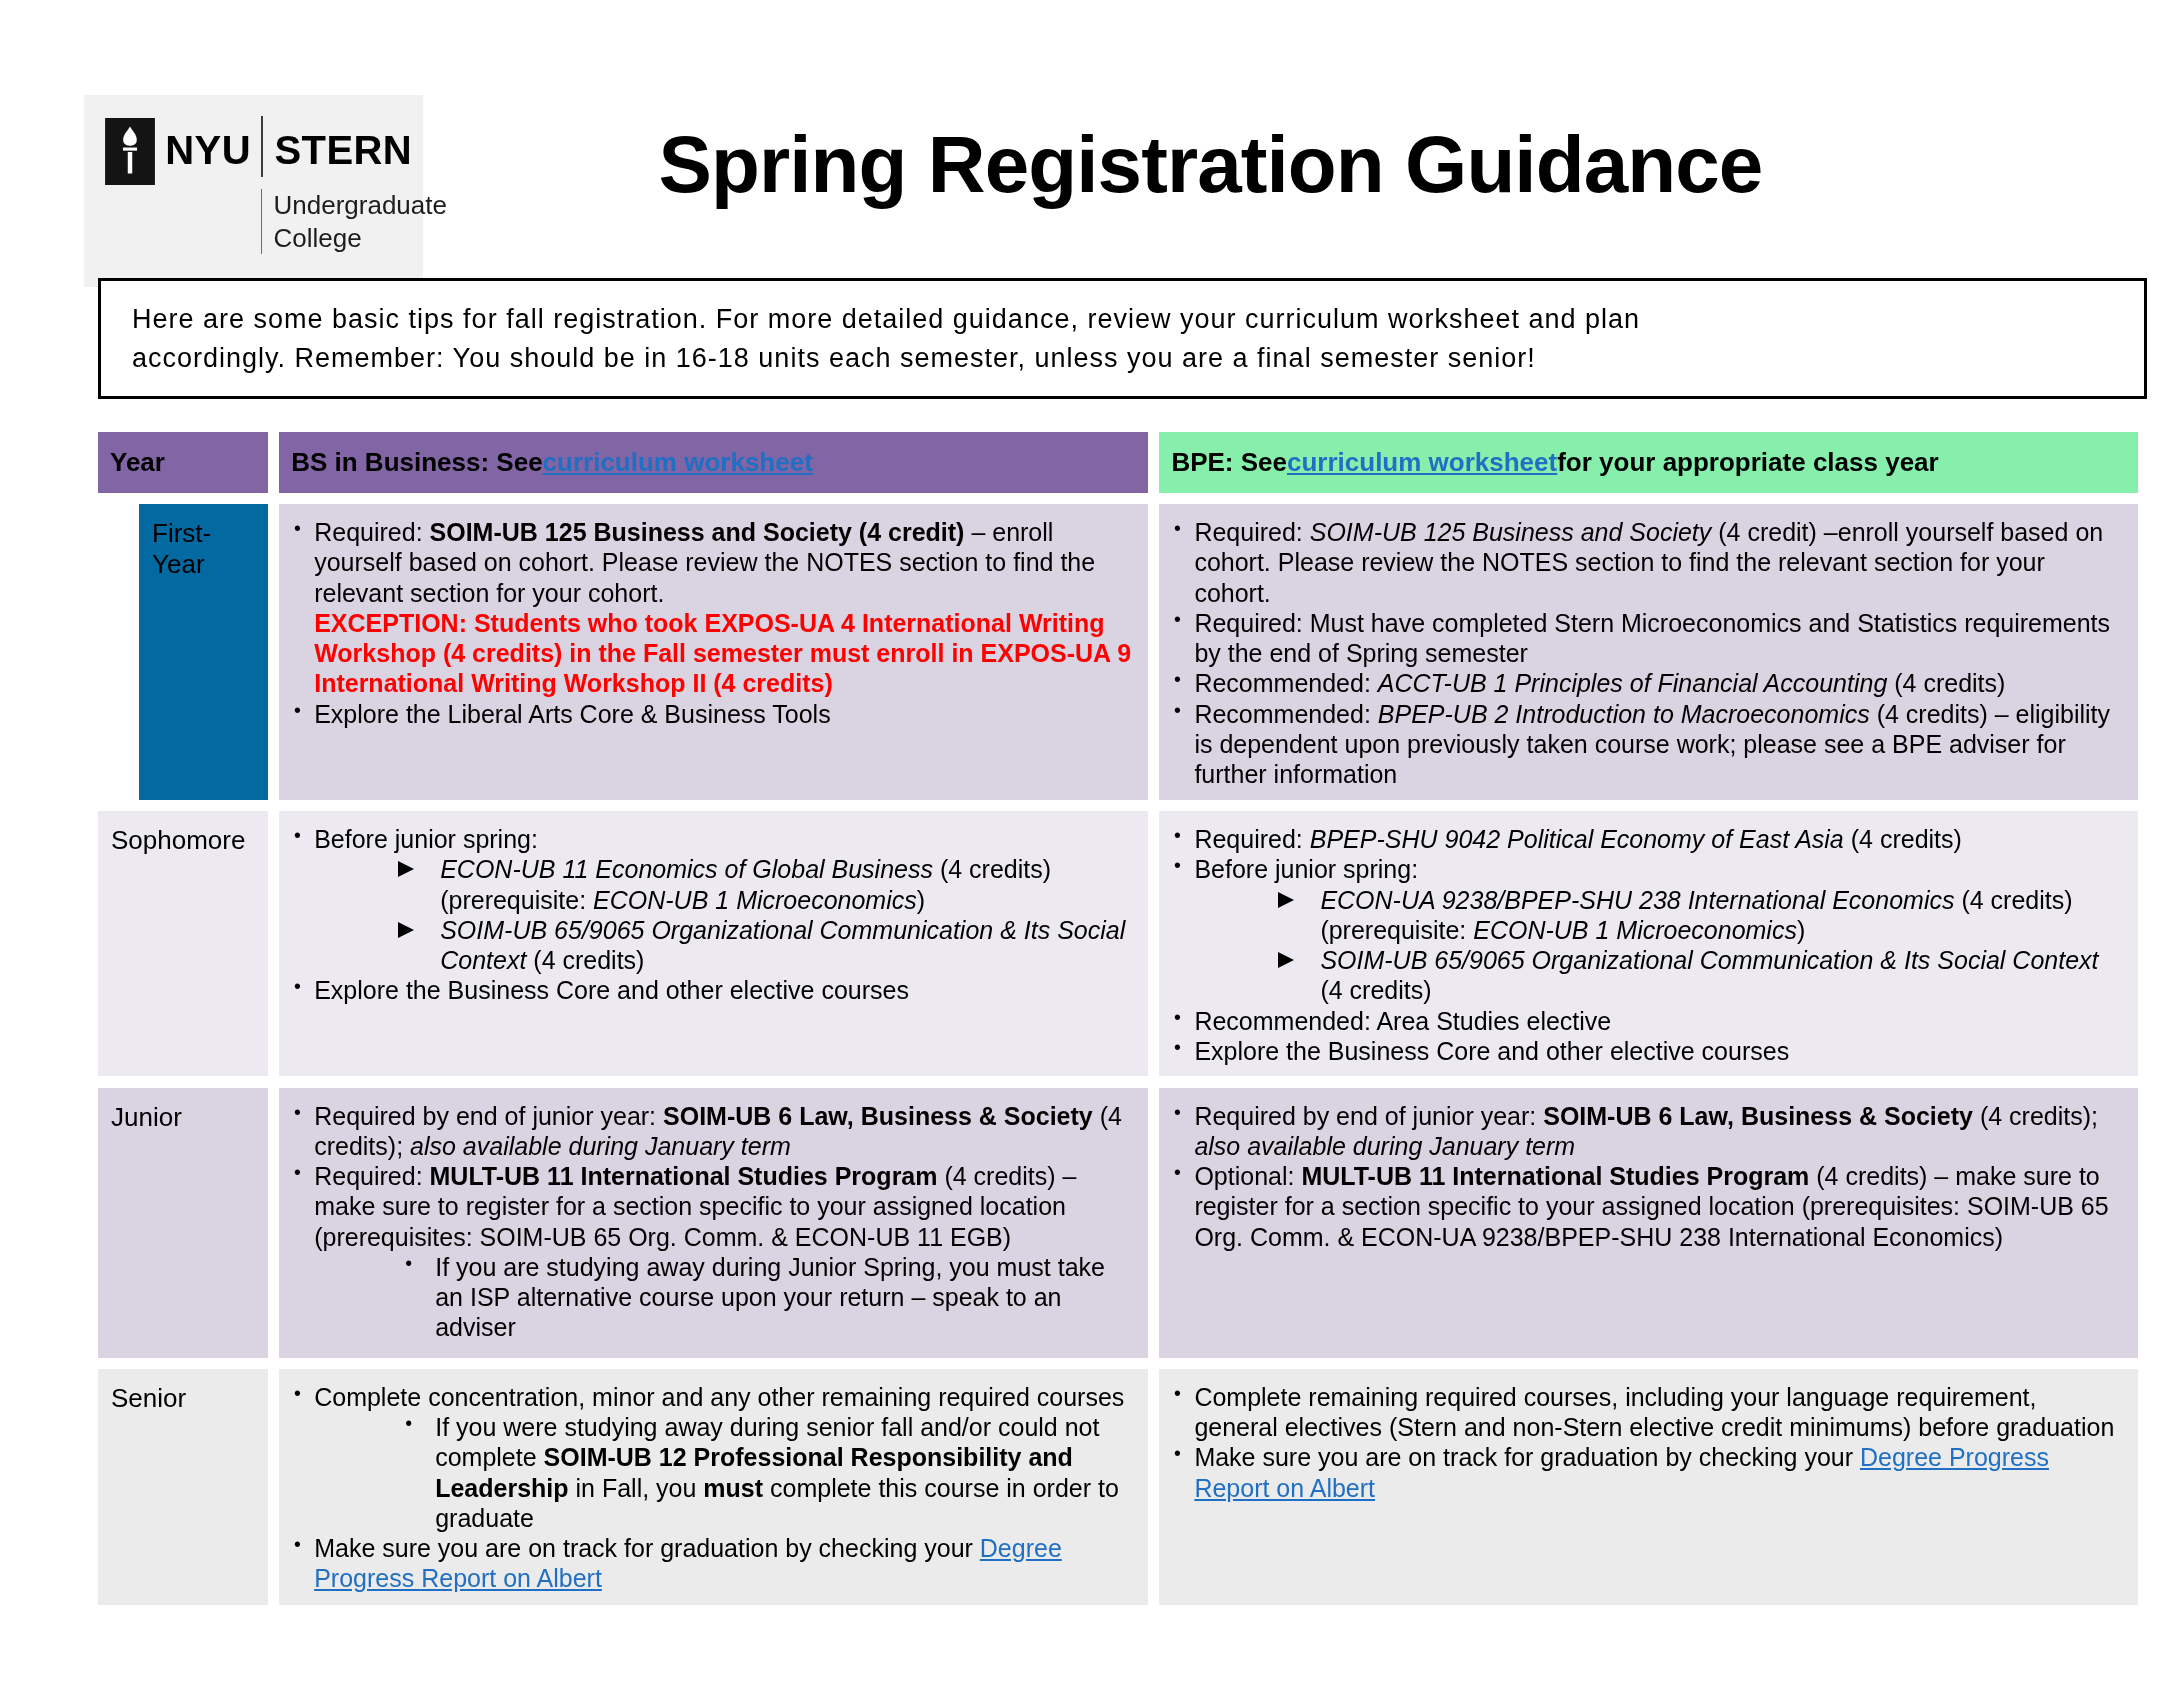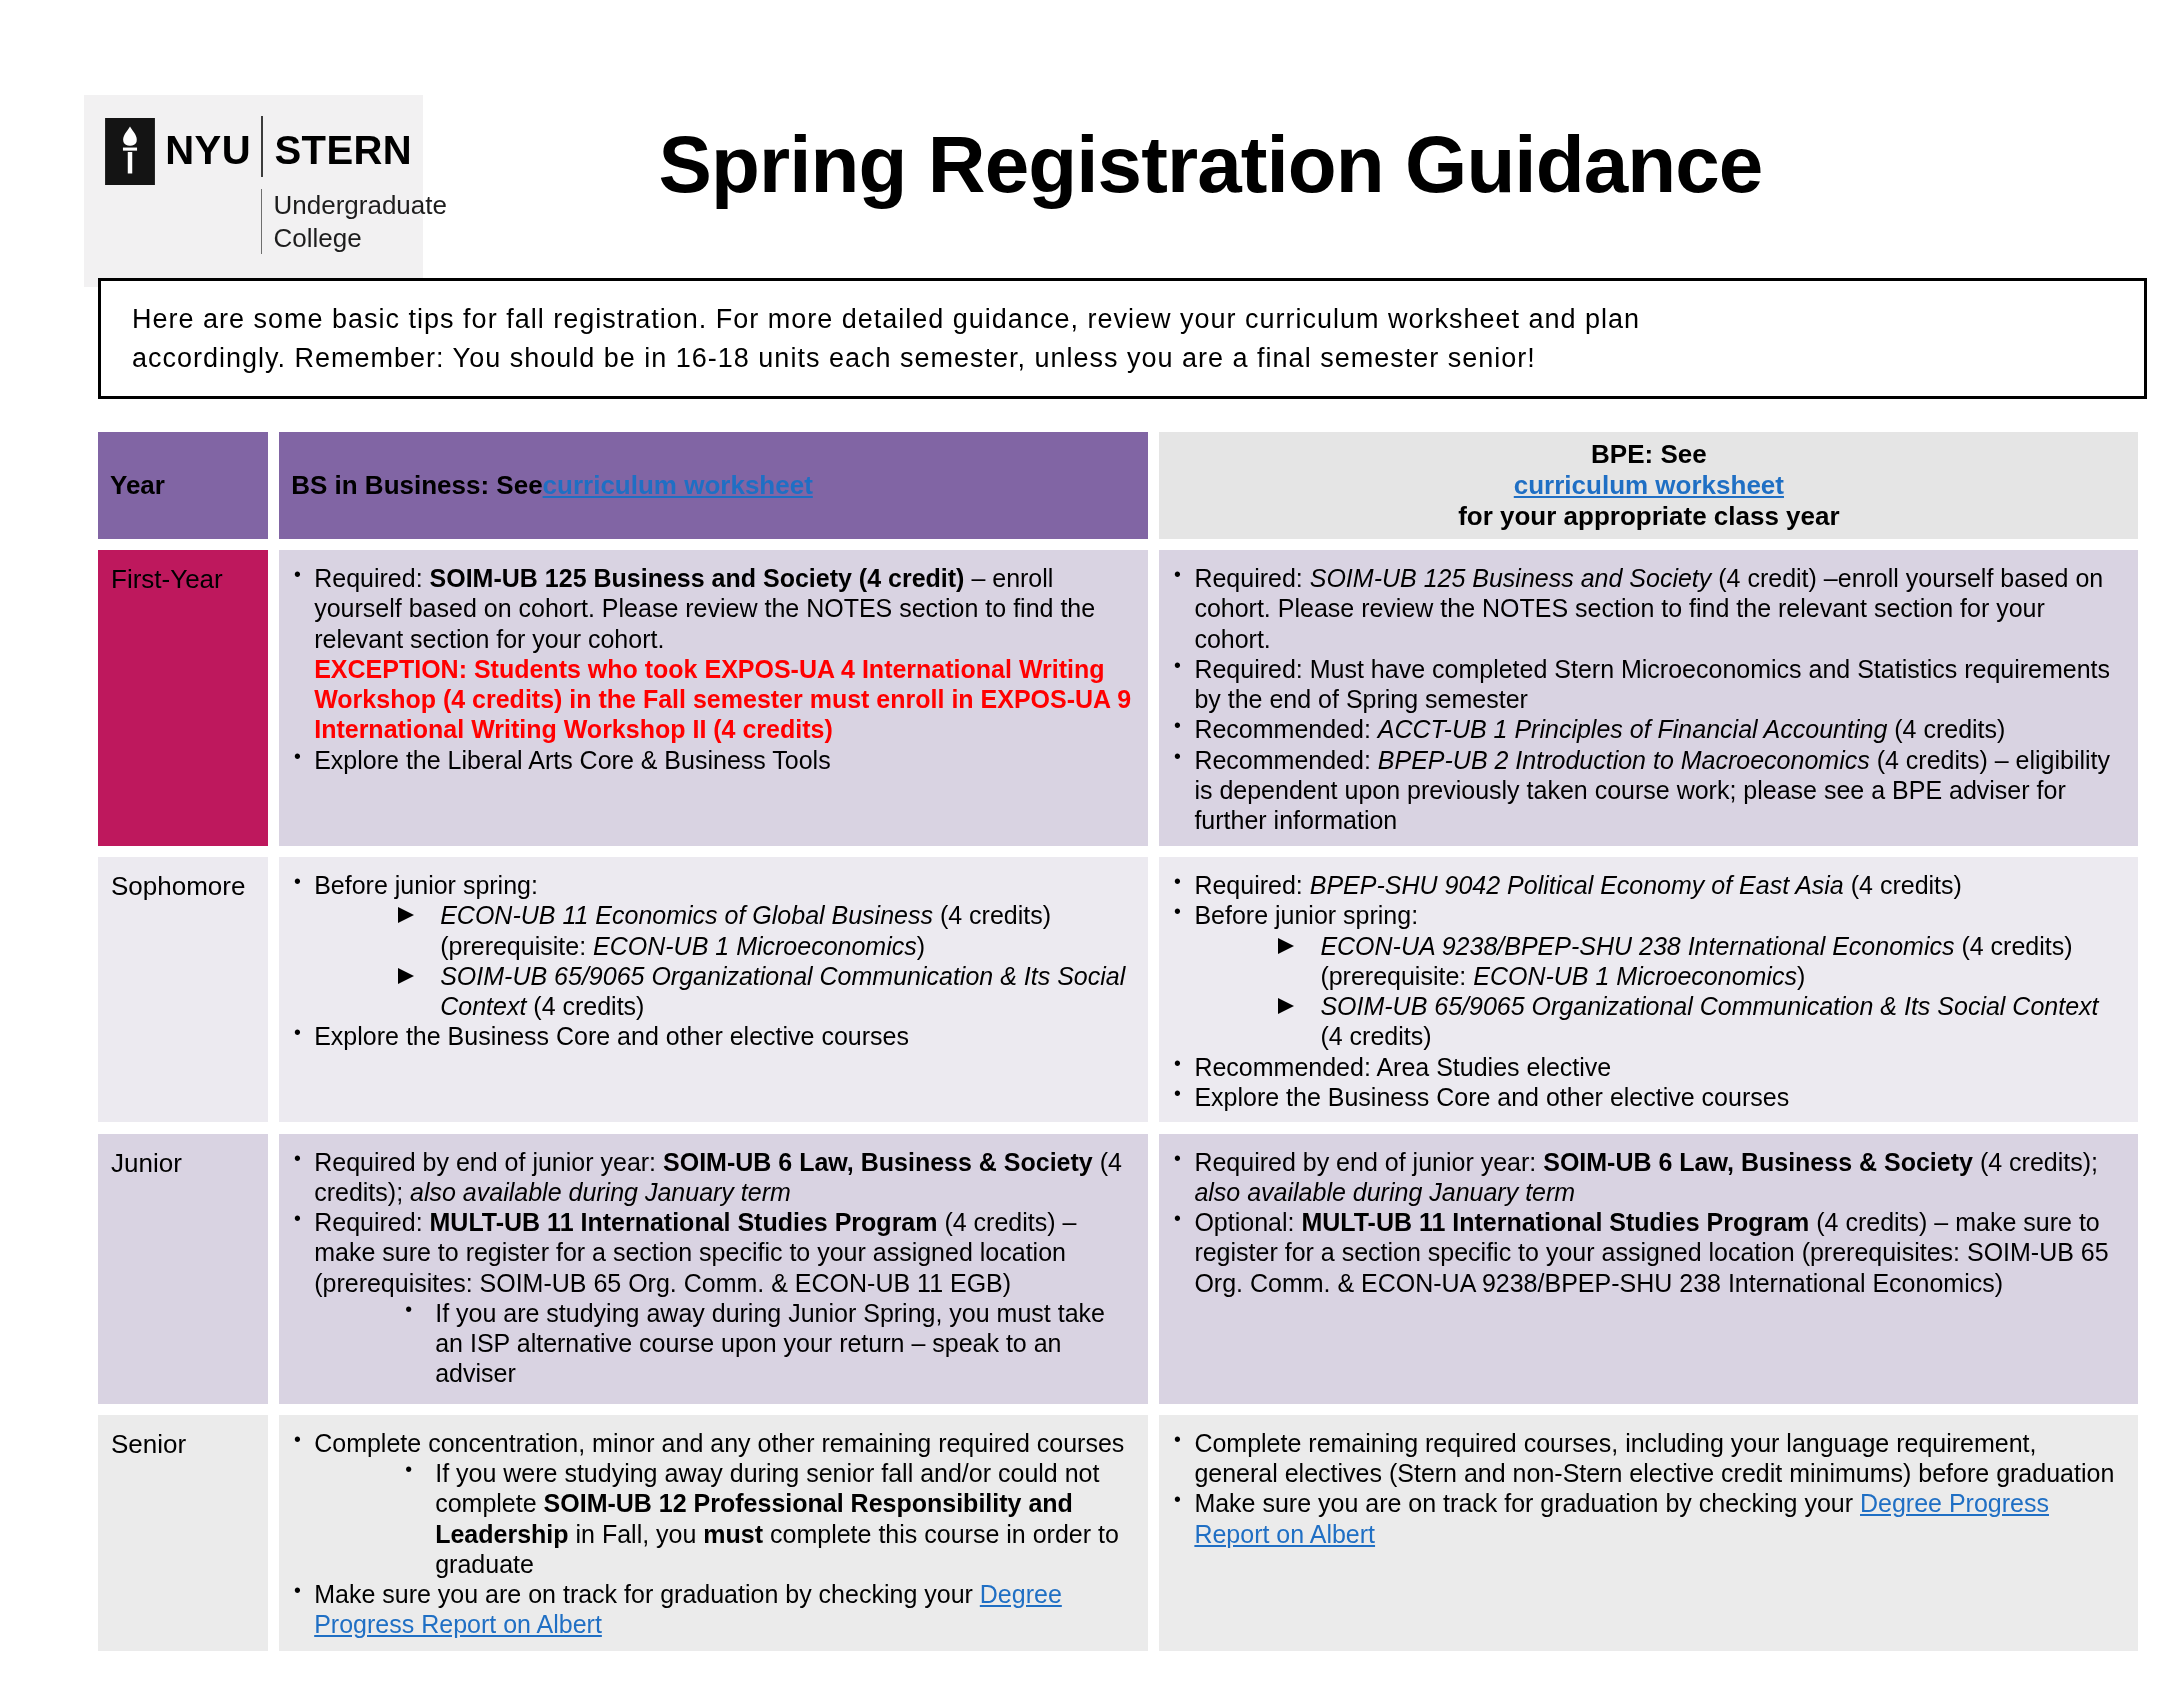--- a/index.html
+++ b/index.html
@@ -137,26 +137,26 @@
 </div>
 
 <div class="reg-table" id="table-root">
     <div class="cell hdr" style="background: rgb(129, 101, 164);">
       <span class="r-b">Year</span>
     </div>
     <div class="cell hdr" style="background: rgb(129, 101, 164);">
       <span class="r-b">BS in Business: See </span>
       <span class="r-lk">curriculum worksheet</span>
     </div>
-    <div class="cell hdr" style="background: #e5e5e5; flex-direction: column;">
+    <div class="cell hdr" style="background: #86efac;">
       <span class="r-b">BPE: See </span>
       <span class="r-lk">curriculum worksheet</span>
       <span class="r-b"> for your appropriate class year</span>
     </div>
-    <div class="cell ycell mh-fy" style="background: #be185d;"><span>First-Year</span></div>
+    <div class="cell ycell mh-fy" style="background: #0369a1; margin-left: 41px;"><span>First-Year</span></div>
     <div class="cell body mh-fy" style="background: rgb(217, 211, 226);">
       <div class="it m-b1"><span class="mk dot">•</span><span class="r-n">Required: </span><span class="r-b">SOIM-UB 125 Business and Society (4 credit)</span><span class="r-n"> – enroll yourself based on cohort. Please review the NOTES section to find the relevant section for your cohort.</span></div>
       <div class="it m-no"><span class="r-rb">EXCEPTION: Students who took EXPOS-UA 4 International Writing Workshop (4 credits) in the Fall semester must enroll in EXPOS-UA 9 International Writing Workshop II (4 credits)</span></div>
       <div class="it m-b1"><span class="mk dot">•</span><span class="r-n">Explore the Liberal Arts Core &amp; Business Tools</span></div>
     </div>
     <div class="cell body mh-fy" style="background: rgb(217, 211, 226);">
       <div class="it m-b1"><span class="mk dot">•</span><span class="r-n">Required: </span><span class="r-bi">SOIM-UB 125 Business and Society</span><span class="r-n"> (4 credit) –enroll yourself based on cohort. Please review the NOTES section to find the relevant section for your cohort.</span></div>
       <div class="it m-b1"><span class="mk dot">•</span><span class="r-n">Required: Must have completed Stern Microeconomics and Statistics requirements by the end of Spring semester</span></div>
       <div class="it m-b1"><span class="mk dot">•</span><span class="r-n">Recommended: </span><span class="r-bi">ACCT-UB 1 Principles of Financial Accounting</span><span class="r-n"> (4 credits)</span></div>
       <div class="it m-b1"><span class="mk dot">•</span><span class="r-n">Recommended: </span><span class="r-bi">BPEP-UB 2 Introduction to Macroeconomics</span><span class="r-n"> (4 credits) – eligibility is dependent upon previously taken course work; please see a BPE adviser for further information</span></div>

